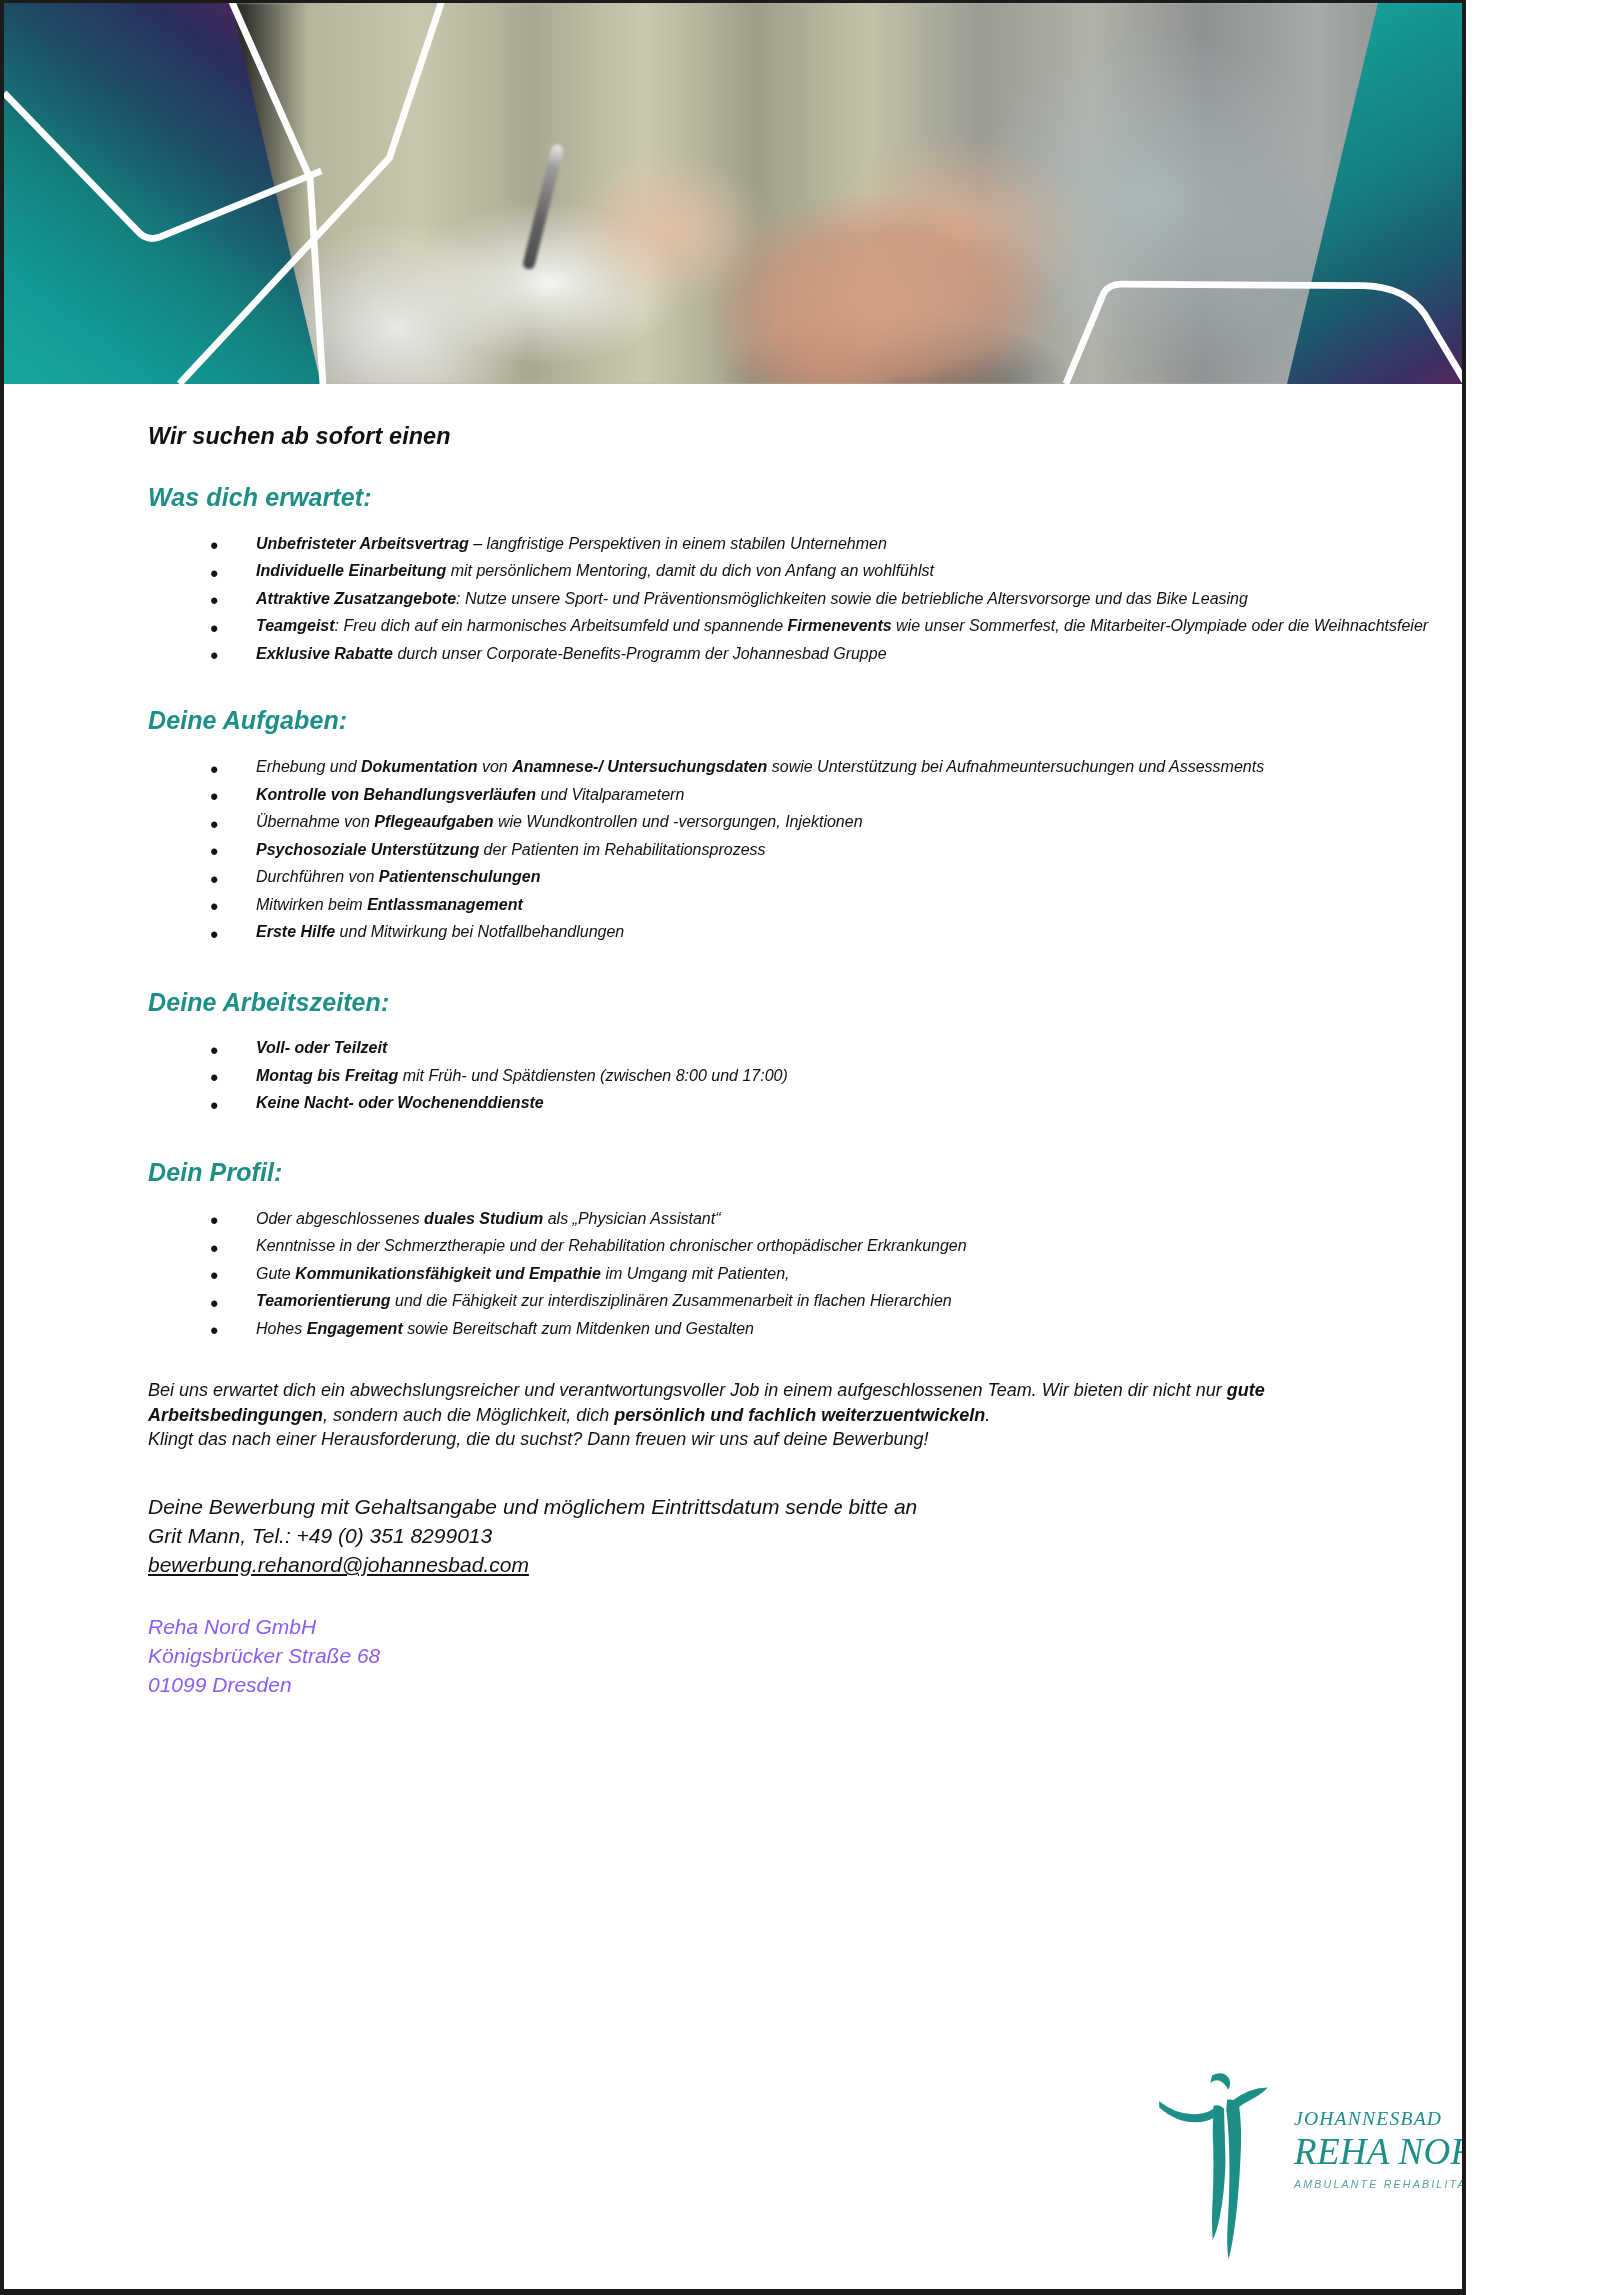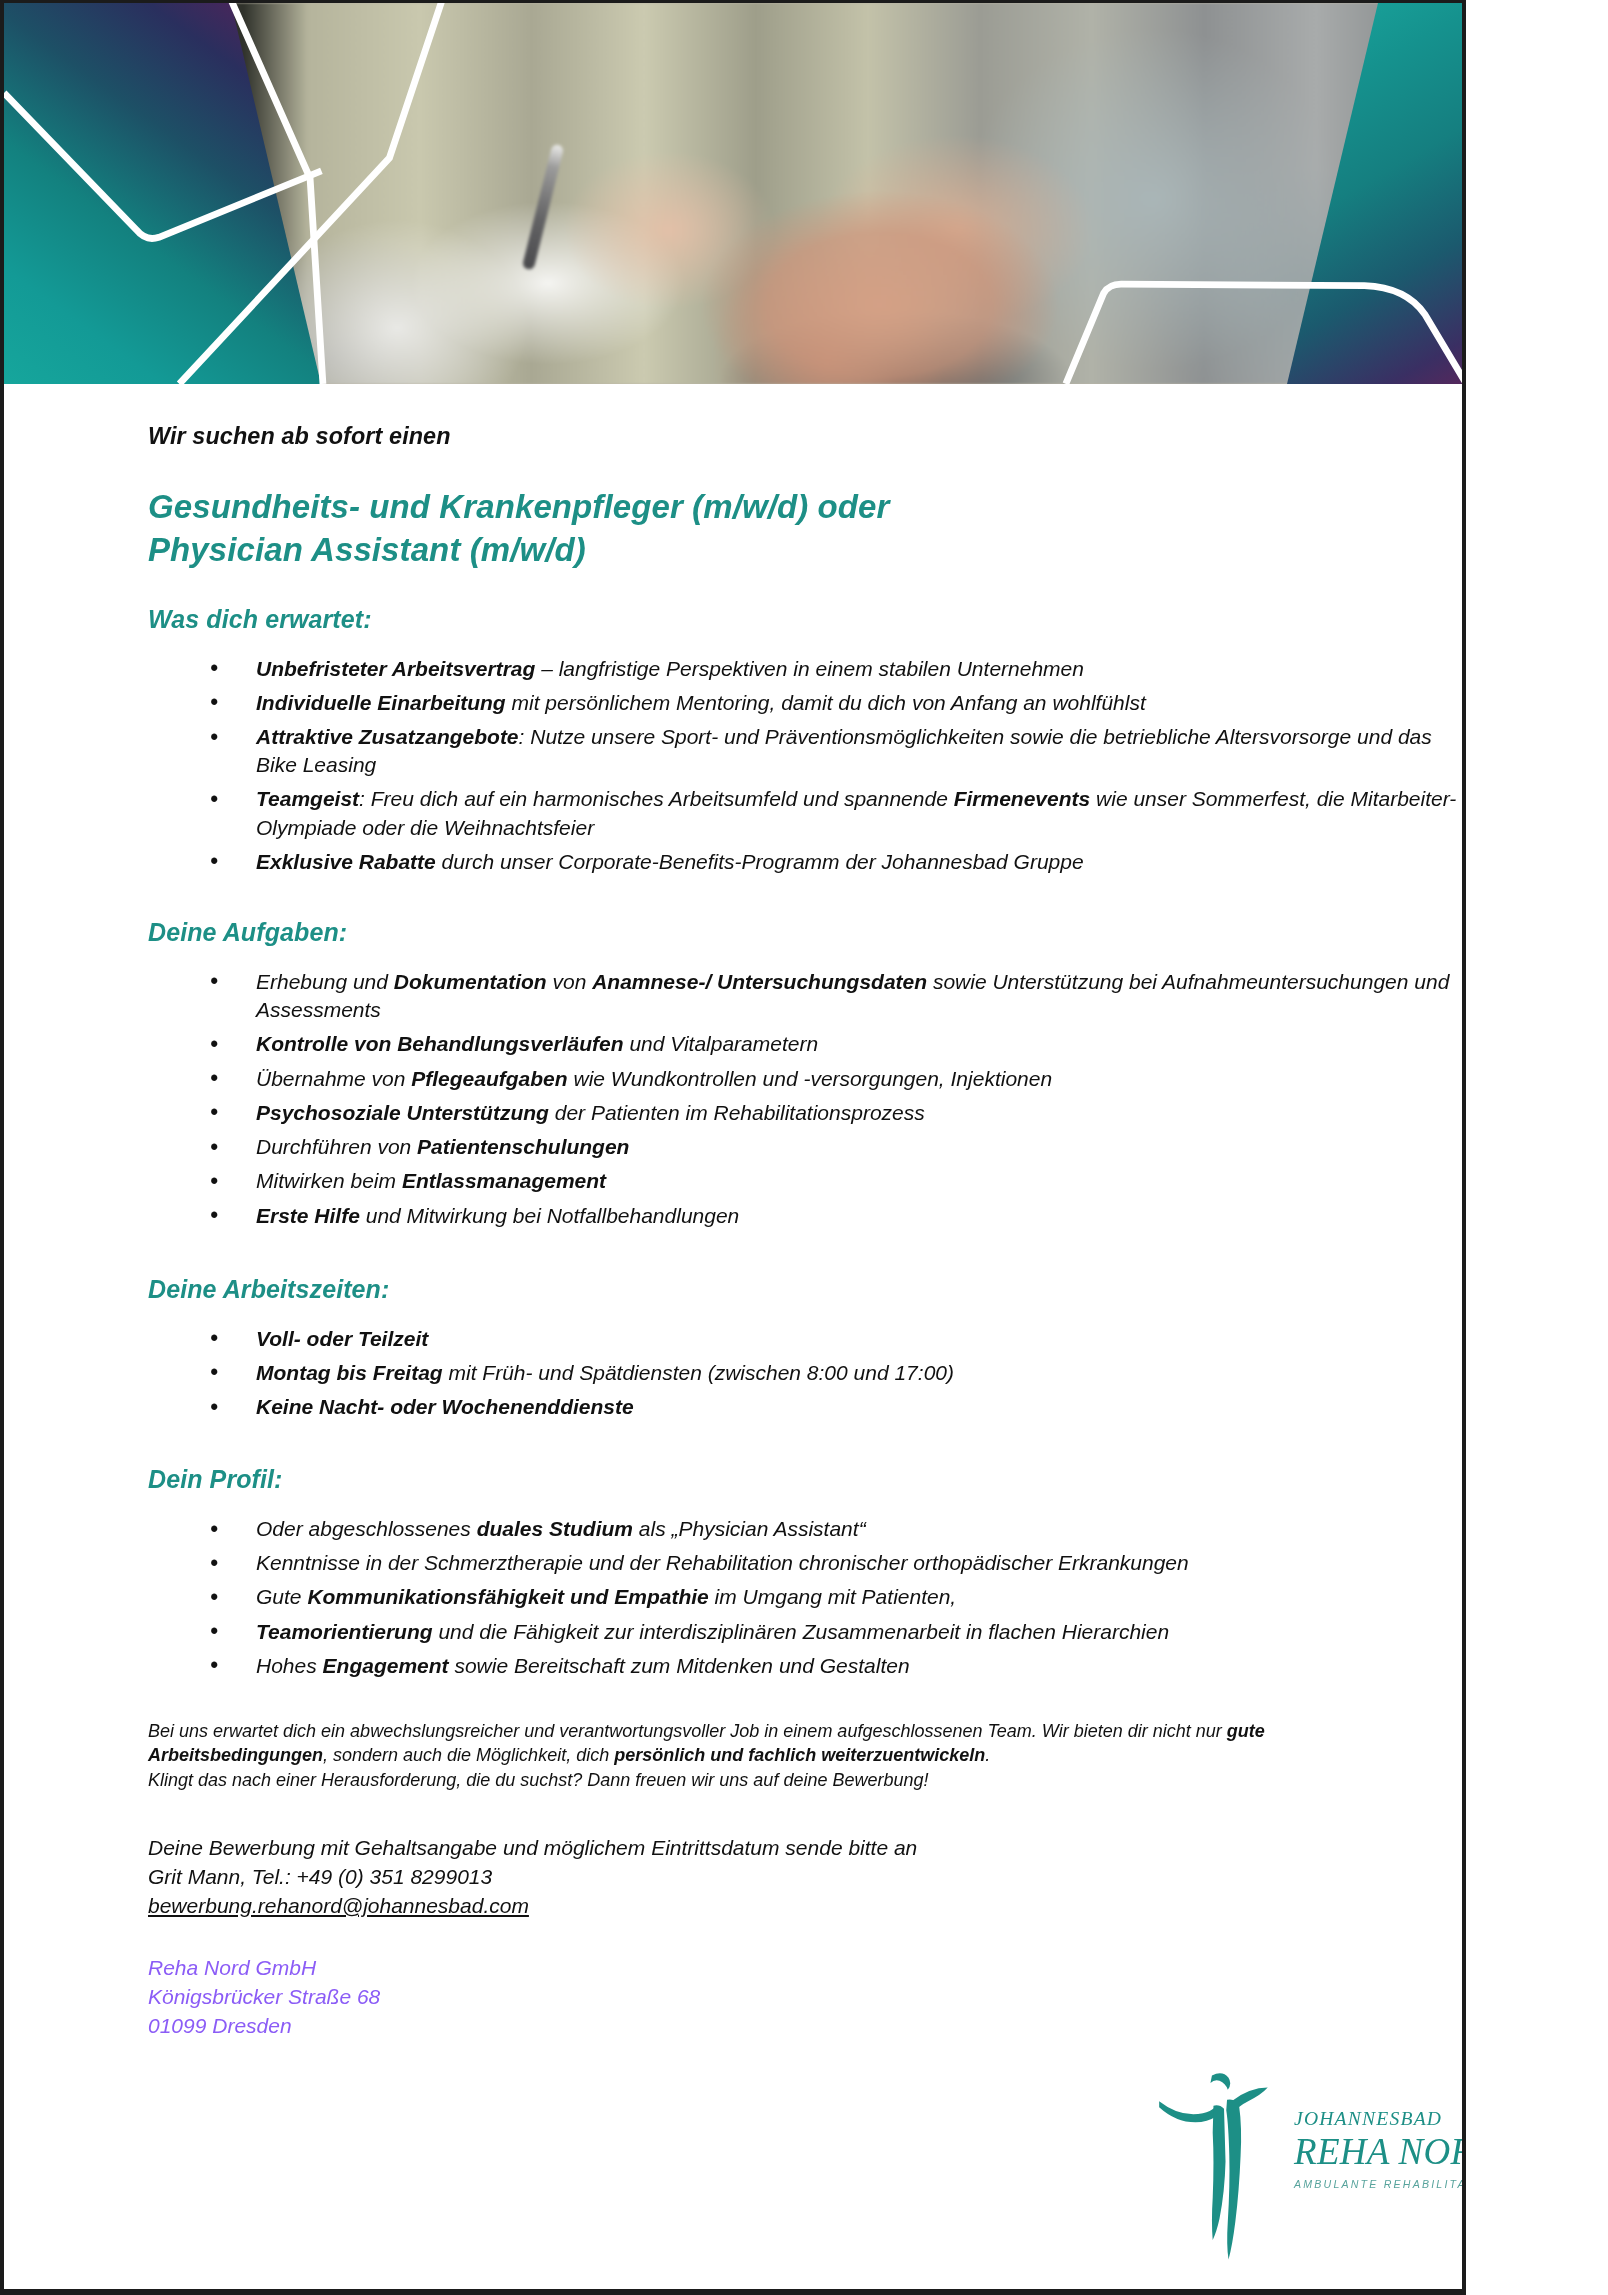--- a/index.html
+++ b/index.html
@@ -156,21 +156,21 @@
   .s-profil   { margin-top: 44px; }
 
   ul.blist {
     list-style: none;
     margin: 9.8px 0 0 0;
     padding: 0;
   }
   ul.blist > li {
     position: relative;
     padding-left: 108px;
-    font-size: 21px;
+    font-size: 16px;
     line-height: 1.345;
     color: #111111;
     margin-top: 6px;
   }
   ul.blist > li:first-child { margin-top: 1.5px; }
   ul.blist > li::before {
     content: "\2022";
     position: absolute;
     left: 62px;
     top: -1.5px;
@@ -265,24 +265,20 @@
       <path d="M580 -5 L510 205 L232 504" fill="none" stroke="#ffffff" stroke-width="9"></path>
       <path d="M1405 504 L1455 384 Q1462 372 1478 372 L1800 374 Q1855 376 1880 412 L1935 504" fill="none" stroke="#ffffff" stroke-width="9"></path>
       <path d="M1789 -5 L1800 230 L1700 504" fill="none" stroke="#ffffff" stroke-width="0"></path>
     </svg>
   </div>
 
   <div class="content">
 
     <div class="kicker">Wir suchen ab sofort einen</div>
 
-    <h1 class="job-title">
-      <span>Gesundheits- und Krankenpfleger (m/w/d) oder</span><br>
-      <span>Physician Assistant (m/w/d)</span>
-    </h1>
 
     <h2 class="section-head s-erwartet">Was dich erwartet:</h2>
     <ul class="blist">
       <li><b>Unbefristeter Arbeitsvertrag</b><span> – langfristige Perspektiven in einem stabilen Unternehmen</span></li>
       <li><b>Individuelle Einarbeitung</b><span> mit persönlichem Mentoring, damit du dich von Anfang an wohlfühlst</span></li>
       <li><b>Attraktive Zusatzangebote</b><span>: Nutze unsere Sport- und Präventionsmöglichkeiten sowie die betriebliche Altersvorsorge und das Bike Leasing</span></li>
       <li><b>Teamgeist</b><span>: Freu dich auf ein harmonisches Arbeitsumfeld und spannende </span><b>Firmenevents</b><span> wie unser Sommerfest, die Mitarbeiter-Olympiade oder die Weihnachtsfeier</span></li>
       <li><b>Exklusive Rabatte</b><span> durch unser Corporate-Benefits-Programm der Johannesbad Gruppe</span></li>
     </ul>
 

